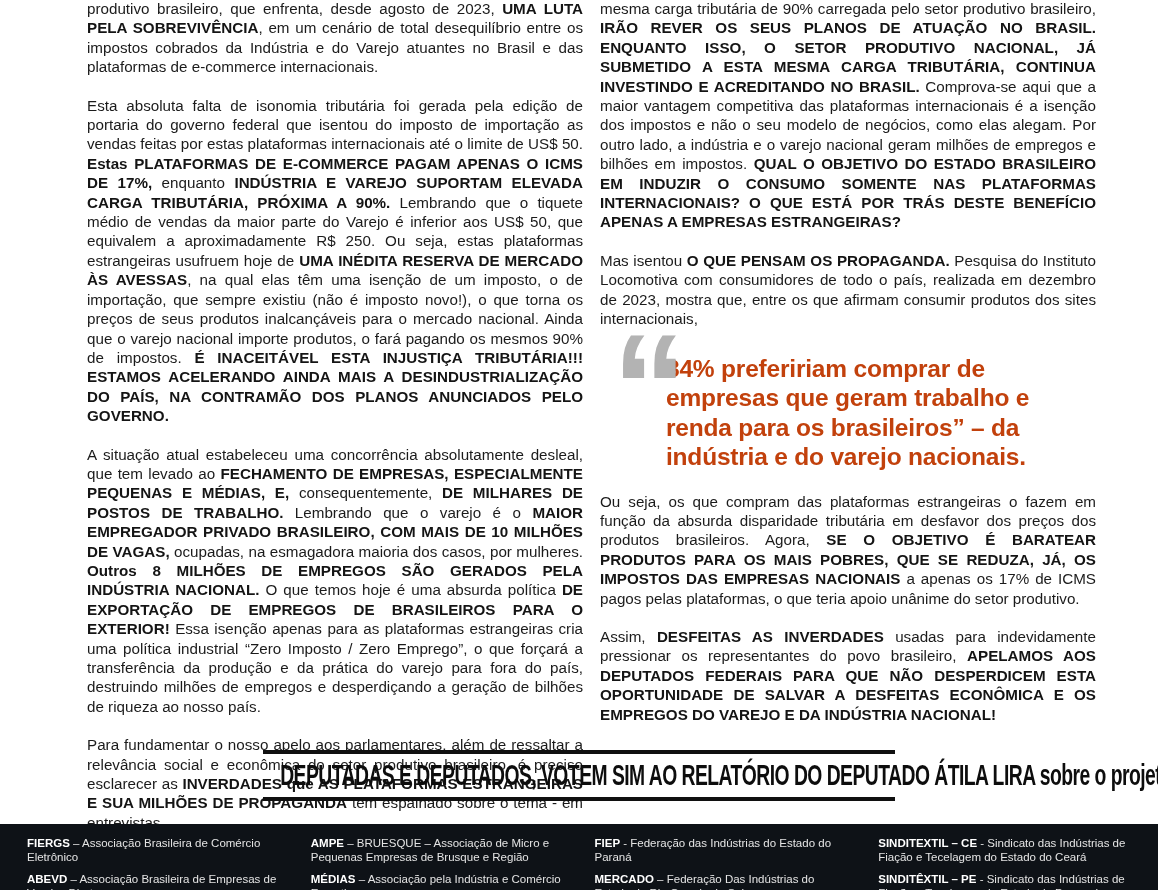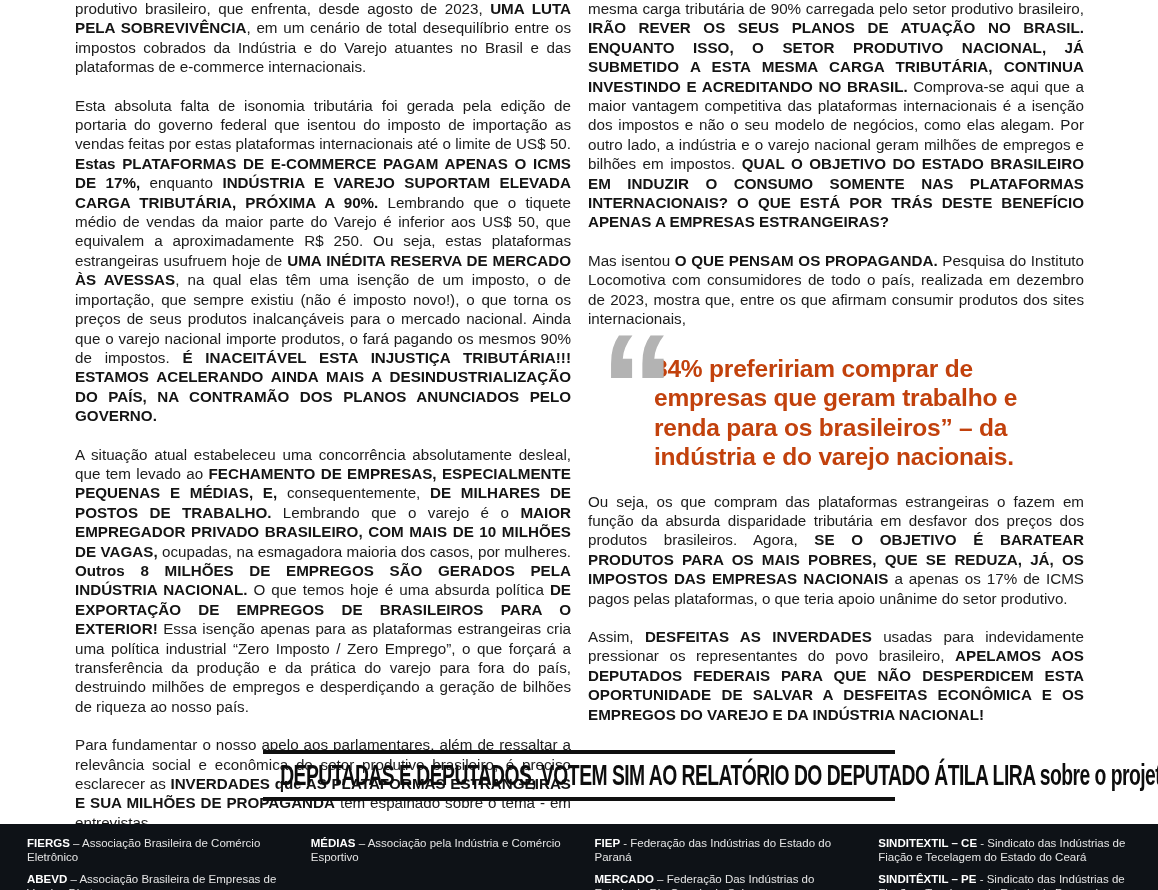--- a/index.html
+++ b/index.html
@@ -5,21 +5,21 @@
   html,body { margin:0; padding:0; }
   .page {
     position:relative; width:1158px; height:890px;
     background:#ffffff; overflow:hidden;
     font-family:"Liberation Sans", sans-serif;
     color:#1b1b1b;
   }
   .col {
     position:absolute; top:-1px; width:496px;
     font-size:15.2px; line-height:19.4px;
-    text-align:justify; text-justify:inter-word;
+    text-align:justify; text-justify:inter-word;margin-left:12px;
   }
   .col-left  { left:75px; }
   .col-right { left:588px; }
   .col p { margin:0 0 19px 0; }
   .col b { font-weight:bold; color:#141414; }
 
   
   .pullquote { position:relative; margin:14px 0 18px 0; padding:6px 0 2px 66px; }
   .qmark {
     position:absolute; left:12px; top:-36px;
@@ -89,20 +89,21 @@
     <div class="rule"></div>
   </div>
 
   <div class="footer">
     <div class="footer-grid">
       <div>
         <div class="f-entry"><b>FIERGS</b><span> – Associação Brasileira de Comércio Eletrônico</span></div>
         <div class="f-entry"><b>ABEVD</b><span> – Associação Brasileira de Empresas de Vendas Diretas</span></div>
       </div>
       <div>
+        <div class="f-entry"><b>AMPE</b><span> – BRUESQUE – Associação de Micro e Pequenas Empresas de Brusque e Região</span></div>
         <div class="f-entry"><b>MÉDIAS</b><span> – Associação pela Indústria e Comércio Esportivo</span></div>
       </div>
       <div>
         <div class="f-entry"><b>FIEP</b><span> - Federação das Indústrias do Estado do Paraná</span></div>
         <div class="f-entry"><b>MERCADO</b><span> – Federação Das Indústrias do Estado do Rio Grande do Sul</span></div>
       </div>
       <div>
         <div class="f-entry"><b>SINDITEXTIL – CE</b><span> - Sindicato das Indústrias de Fiação e Tecelagem do Estado do Ceará</span></div>
         <div class="f-entry"><b>SINDITÊXTIL – PE</b><span> - Sindicato das Indústrias de Fiação e Tecelagem do Estado de Pernambuco</span></div>
       </div>

